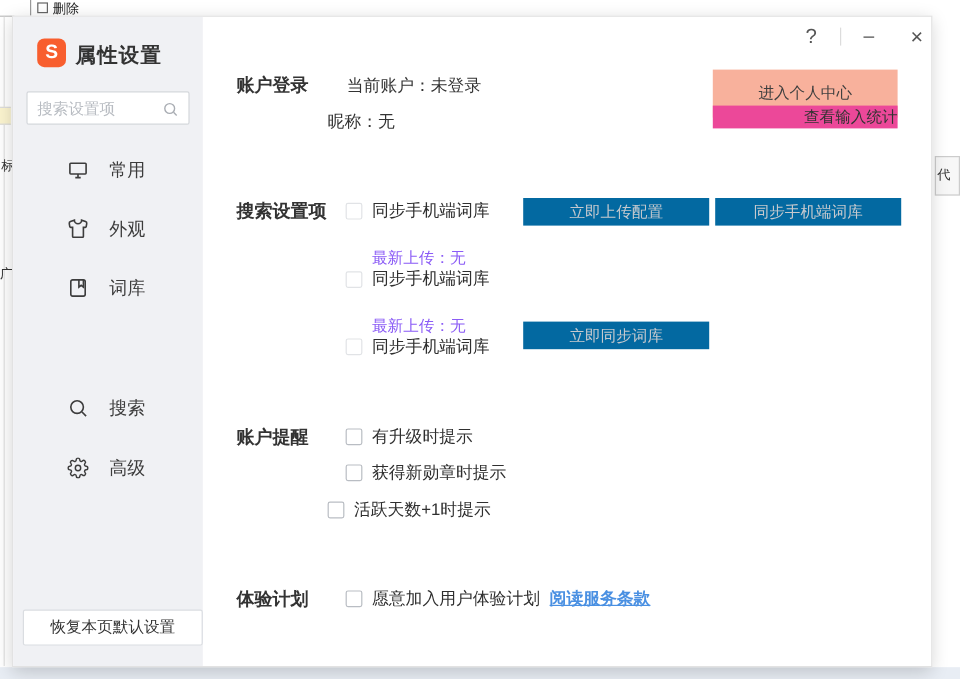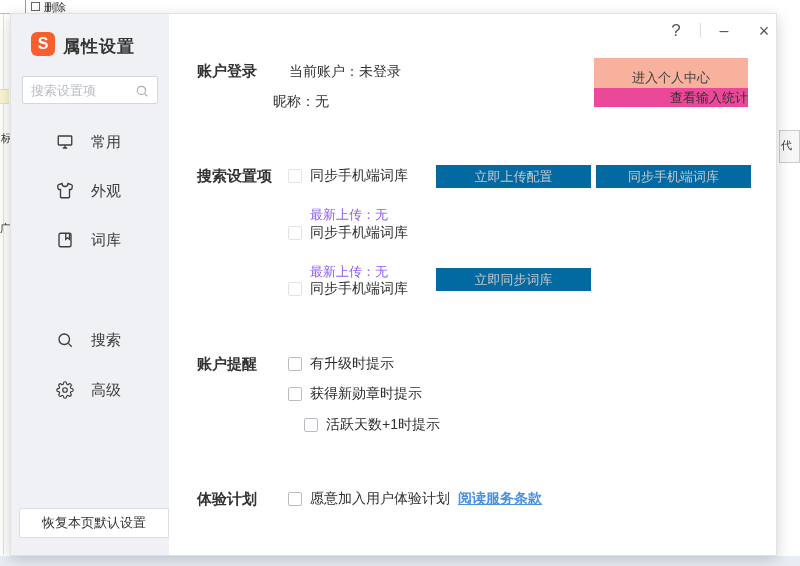--- a/index.html
+++ b/index.html
@@ -189,21 +189,21 @@
 
   <span class="abs sec-label" style="top:341px">账户提醒</span>
   <div class="abs cbrow" style="left:277px; top:339px">
     <span class="cb"></span>
     <span class="cb-label">有升级时提示</span>
   </div>
   <div class="abs cbrow" style="left:277px; top:369px">
     <span class="cb"></span>
     <span class="cb-label">获得新勋章时提示</span>
   </div>
-  <div class="abs cbrow" style="left:293px; top:400px">
+  <div class="abs cbrow" style="left:262px; top:400px">
     <span class="cb"></span>
     <span class="cb-label">活跃天数+1时提示</span>
   </div>
 
   <span class="abs sec-label" style="top:476px">体验计划</span>
   <div class="abs cbrow" style="left:277px; top:474px">
     <span class="cb"></span>
     <span class="cb-label">愿意加入用户体验计划</span>
     <a class="terms" style="margin-left:8px">阅读服务条款</a>
   </div>

